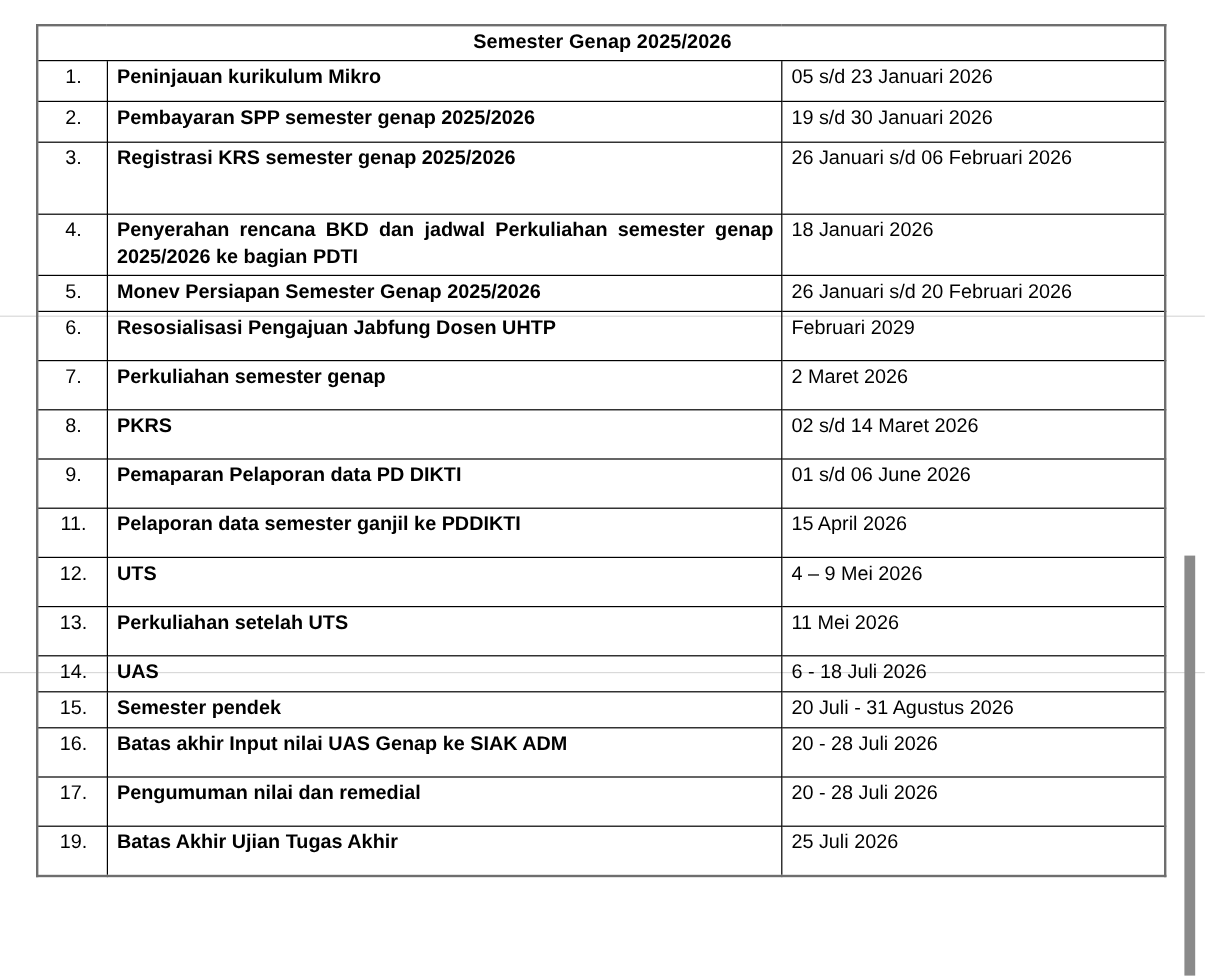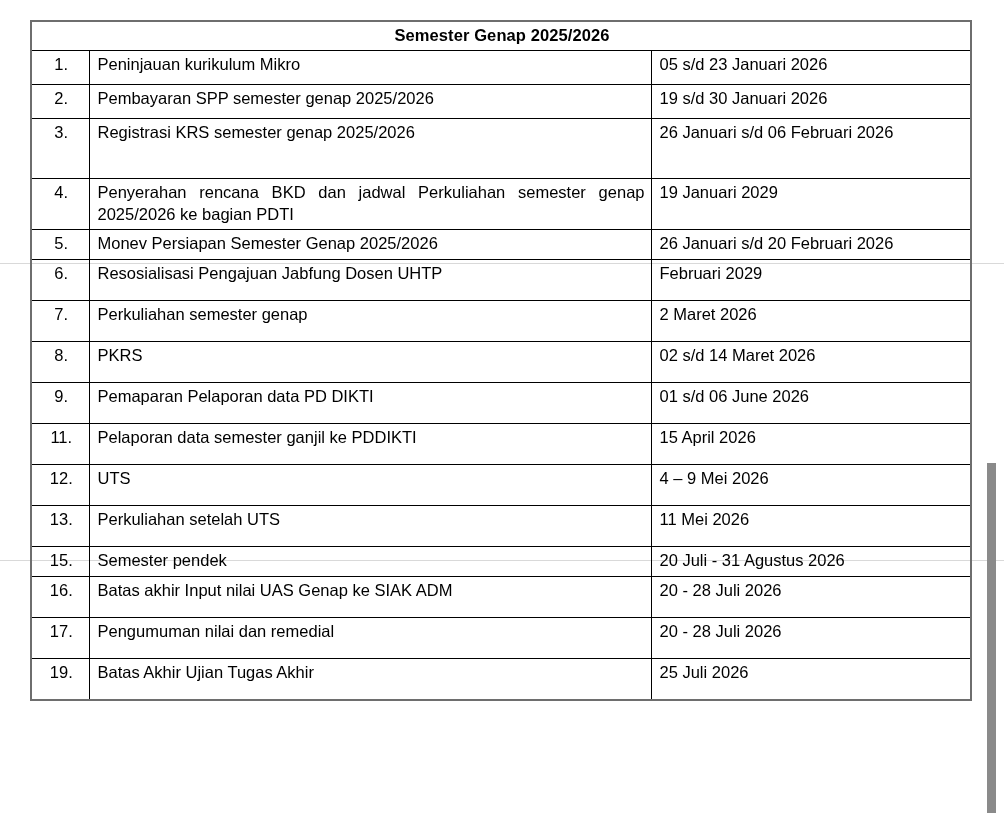--- a/index.html
+++ b/index.html
@@ -72,20 +72,21 @@
   td.no {
     text-align: center;
     padding-left: 0;
     padding-right: 0;
     white-space: nowrap;
   }
   td.desc {
     text-align: justify;
     text-justify: inter-word;
     hyphens: none;
+    font-weight: bold;
   }
   td.date {
     white-space: nowrap;
     margin-top: 32px;
   }
 
   th.title {
     text-align: center;
     font-weight: bold;
     font-size: 17.5px;
@@ -155,21 +156,21 @@
 
         <tr class="h-tall">
           <td class="no">3.</td>
           <td class="desc">Registrasi KRS semester genap 2025/2026</td>
           <td class="date">26 Januari s/d 06 Februari 2026</td>
         </tr>
 
         <tr class="h-short">
           <td class="no">4.</td>
           <td class="desc">Penyerahan rencana BKD dan jadwal Perkuliahan semester genap 2025/2026 ke bagian PDTI</td>
-          <td class="date">19 Januari 2029</td>
+          <td class="date">18 Januari 2026</td>
         </tr>
 
         <tr class="h-short">
           <td class="no">5.</td>
           <td class="desc">Monev Persiapan Semester Genap 2025/2026</td>
           <td class="date">26 Januari s/d 20 Februari 2026</td>
         </tr>
 
         <tr class="h-mid">
           <td class="no">6.</td>
@@ -207,20 +208,25 @@
           <td class="desc">UTS</td>
           <td class="date">4 – 9 Mei 2026</td>
         </tr>
 
         <tr class="h-mid">
           <td class="no">13.</td>
           <td class="desc">Perkuliahan setelah UTS</td>
           <td class="date">11 Mei 2026</td>
         </tr>
 
+        <tr class="h-short">
+          <td class="no">14.</td>
+          <td class="desc">UAS</td>
+          <td class="date">6 - 18 Juli 2026</td>
+        </tr>
 
         <tr class="h-short">
           <td class="no">15.</td>
           <td class="desc">Semester pendek</td>
           <td class="date">20 Juli - 31 Agustus 2026</td>
         </tr>
 
         <tr class="h-mid">
           <td class="no">16.</td>
           <td class="desc">Batas akhir Input nilai UAS Genap ke SIAK ADM</td>

